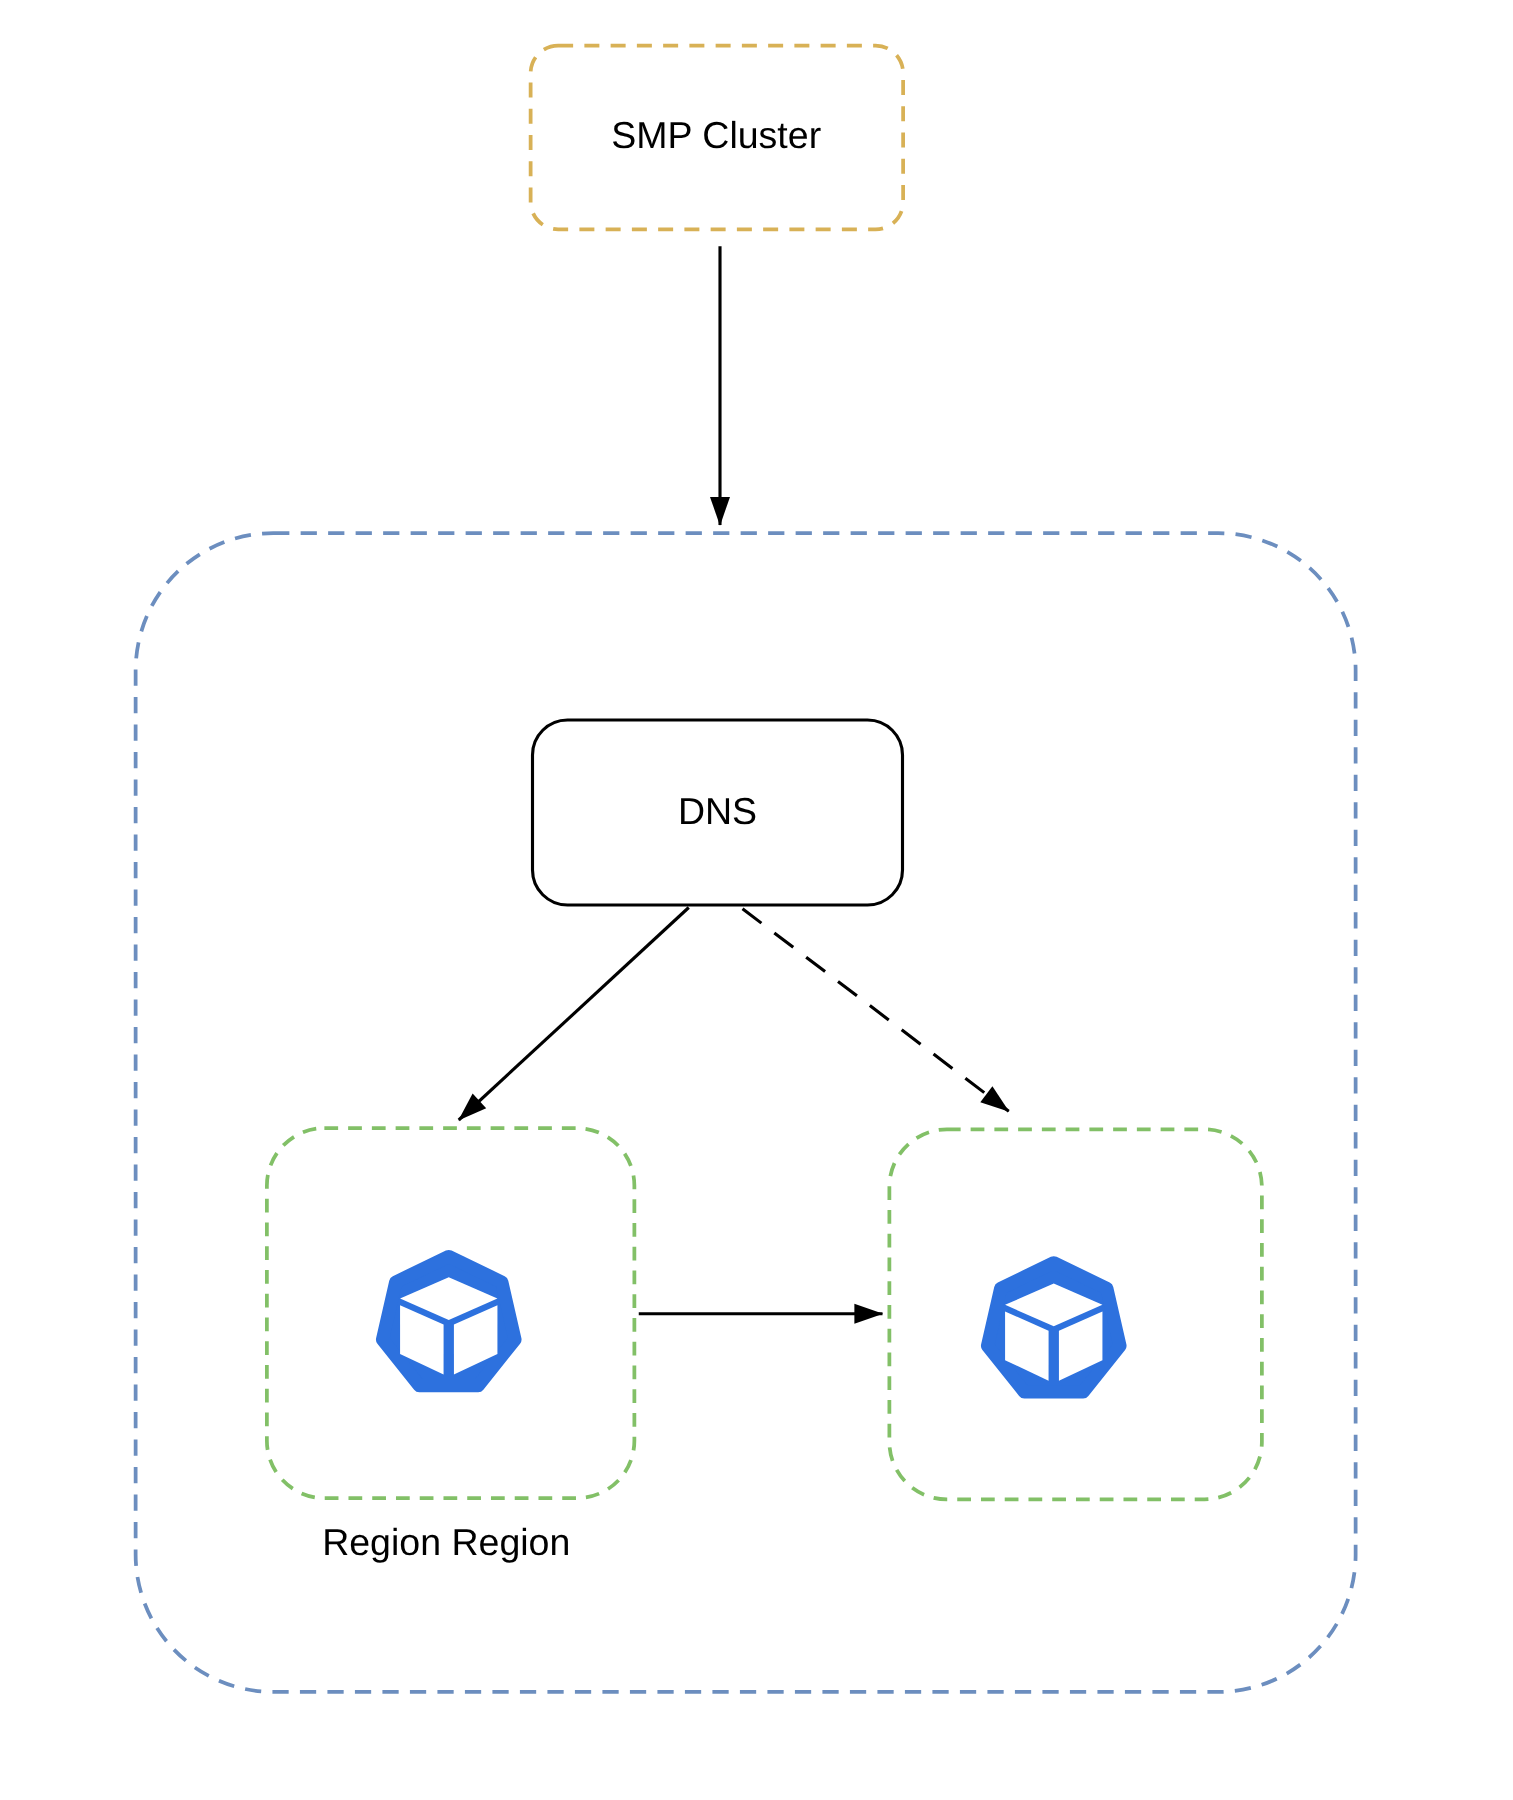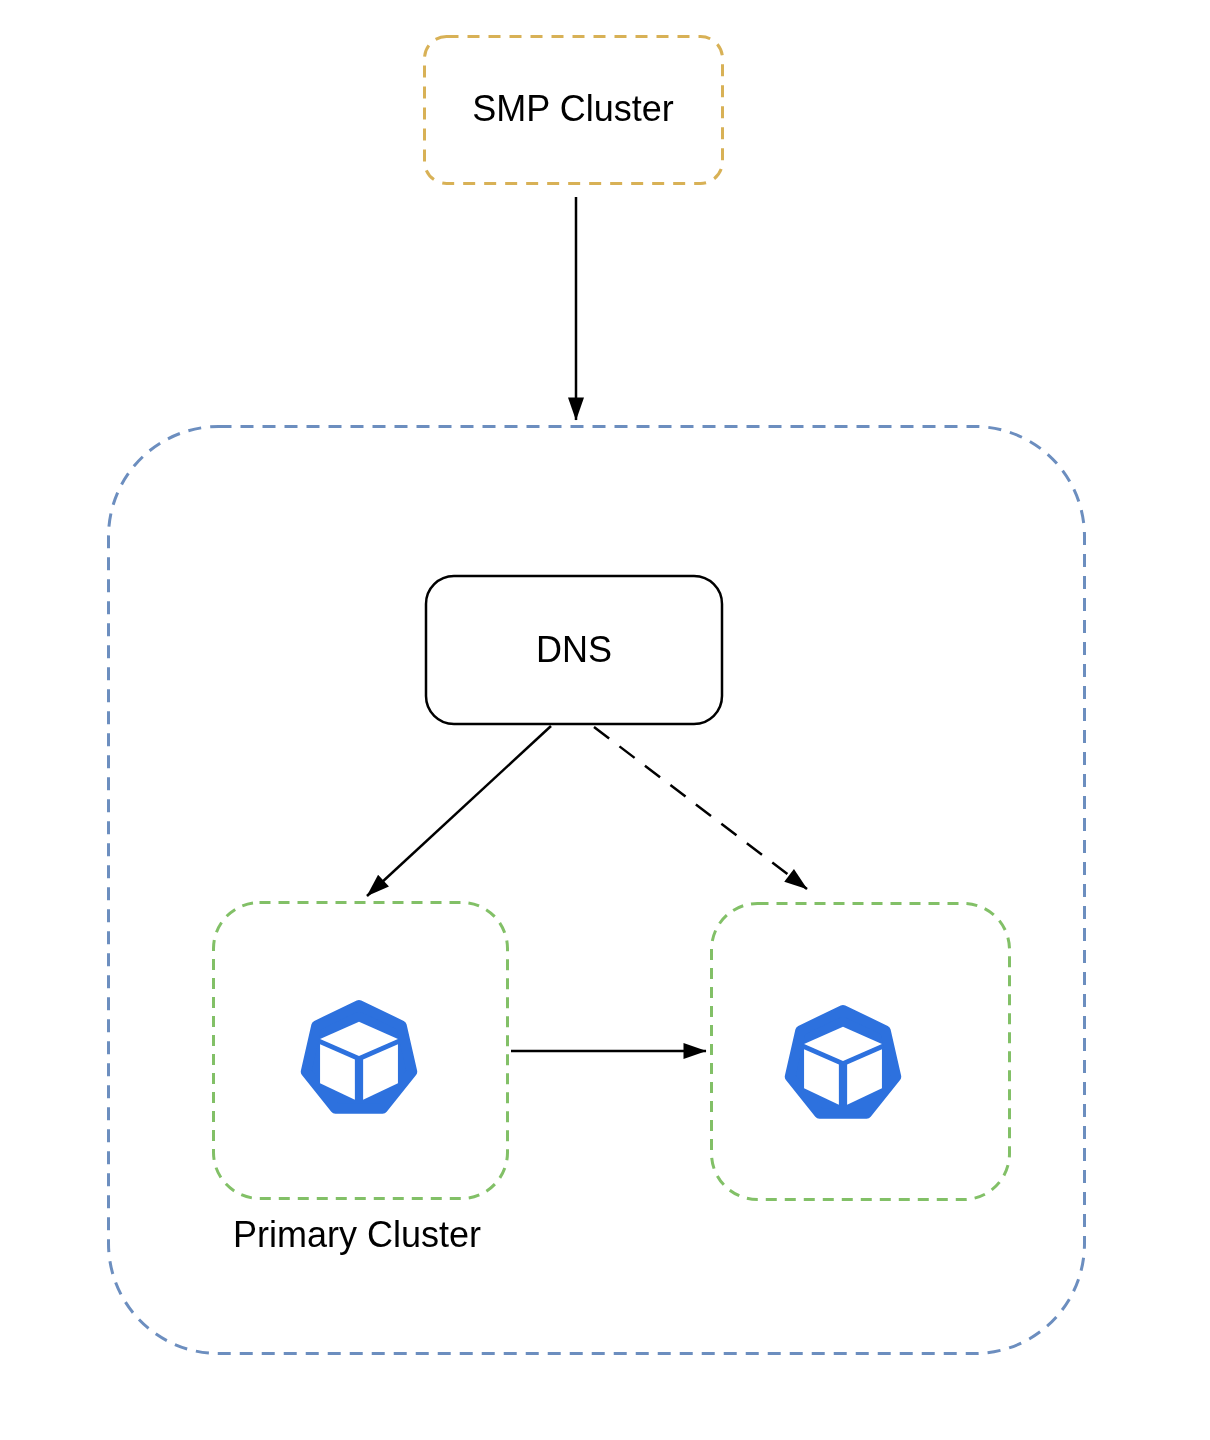--- a/index.html
+++ b/index.html
@@ -16,21 +16,21 @@
     left: 0; top: 0;
     width: 1210px;
     height: 1440px;
   }
   .node-label {
     position: absolute;
     display: flex;
     align-items: center;
     justify-content: center;
     color: #000000;
-    font-size: 36px;
+    font-size: 30px;
     line-height: 1.2;
     text-align: right;
     white-space: nowrap;
   }
   .label-smp      { left: 423px; top: 35px;  width: 300px; height: 148px; }
   .label-dns      { left: 425px; top: 575px; width: 298px; height: 150px; }
   .label-primary  { left: 207px; top: 1212px; width: 300px; height: 46px; }
   .label-secondary{ left: 697px; top: 1212px; width: 300px; height: 46px; }
 
   .node-rect { fill: none; stroke-width: 3; }
@@ -82,15 +82,15 @@
     <g transform="translate(784,1002) scale(1.18)">
       <polygon class="hept" points="50,7 85.97,24.32 94.85,63.24 69.96,94.45 30.04,94.45 5.15,63.24 14.03,24.32" fill="#2D71DE"></polygon>
       <polygon class="cube-face" points="50,21 83,35.5 50,50 17,35.5"></polygon>
       <polygon class="cube-face" points="17,40 46.5,53 46.5,87 17,73"></polygon>
       <polygon class="cube-face" points="83,40 53.5,53 53.5,87 83,73"></polygon>
     </g>
   </svg>
 
   <div class="node-label label-smp">SMP Cluster</div>
   <div class="node-label label-dns">DNS</div>
-  <div class="node-label label-primary">Primary Cluster</div>
+  <div class="node-label label-primary">Region Region</div>
 
 </div>
 
 </body></html>

